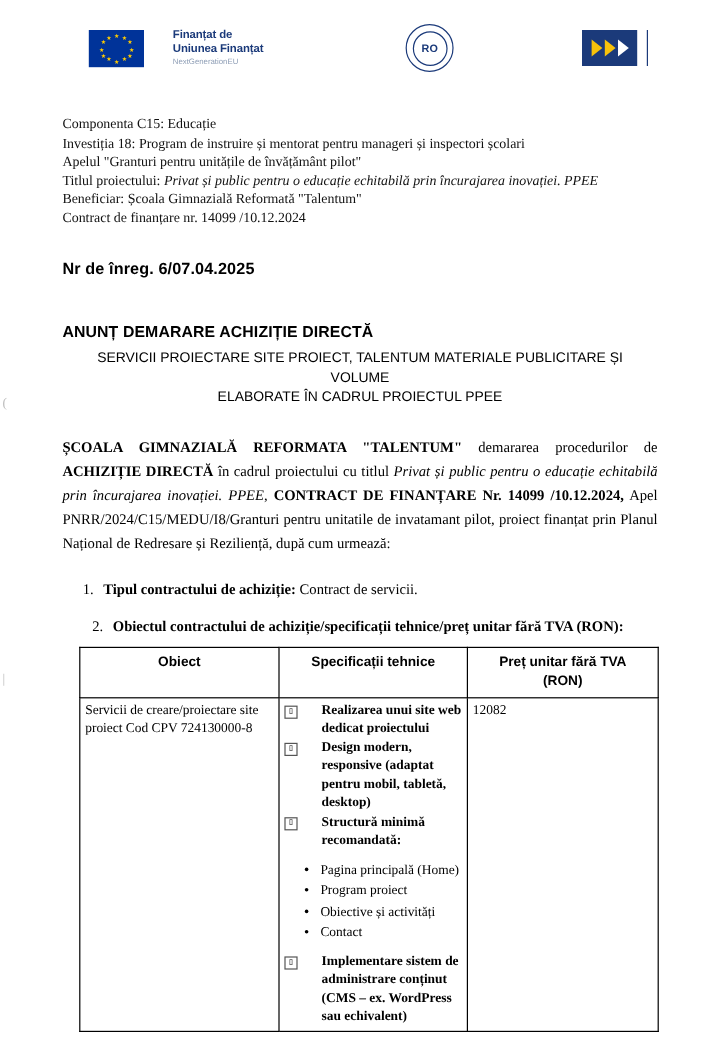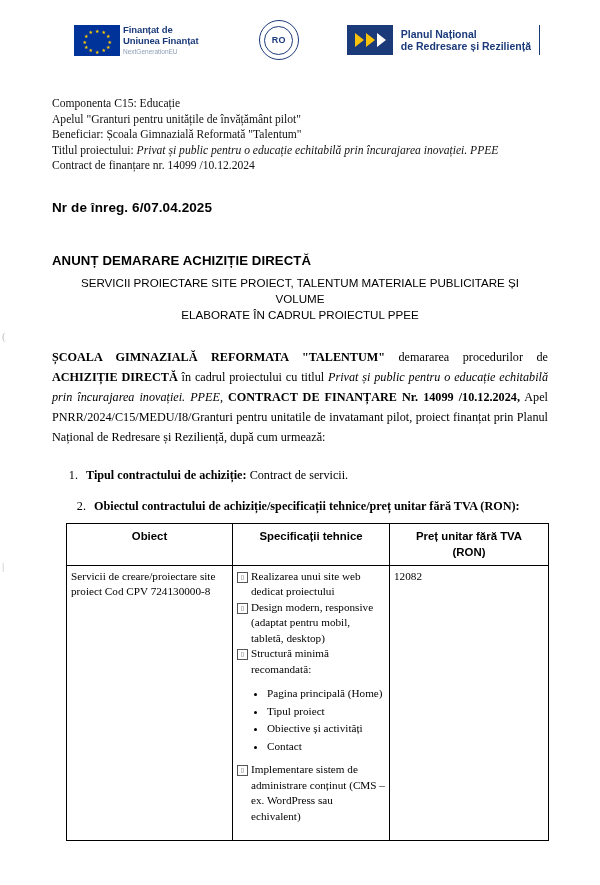--- a/index.html
+++ b/index.html
@@ -27,21 +27,21 @@
     display: flex;
     align-items: center;
     justify-content: space-between;
     padding: 24px 8px 6px 22px;
     height: 62px;
     box-sizing: border-box;
   }
   .logo-eu {
     display: flex;
     align-items: center;
-    gap: 3px;
+    gap: 24px;
   }
   .eu-flag {
     width: 46px;
     height: 31px;
     background: #003399;
     position: relative;
     flex: none;
   }
   .eu-star {
     position: absolute;
@@ -224,21 +224,22 @@
   .col1 { width: 166px; }
   .col2 { width: 157px; }
   .col3 { width: 159px; }
   td.cell {
     font-size: 11.2px;
     line-height: 15.5px;
     height: 268px;
   }
   .spec-line {
     display: flex;
-    gap: 3px;
+    gap: 20px;
+    font-weight: bold;
   }
   .glyph {
     display: inline-block;
     width: 9px;
     height: 9px;
     border: 1px solid #555;
     font-size: 6px;
     line-height: 9px;
     text-align: center;
     color: #555;
@@ -300,36 +301,33 @@
         <div class="inner">RO</div>
       </div>
     </div>
 
     <div class="logo-pnrr">
       <div class="pnrr-mark">
         <span class="tri t1"></span>
         <span class="tri t2"></span>
         <span class="tri t3"></span>
       </div>
-      <div class="pnrr-text">
-        <div>Planul Național</div>
-        <div>de Redresare și Reziliență</div>
-      </div>
     </div>
 
   </div>
 
   <div class="info-block">
     <div>Componenta C15: Educație</div>
+    <div>Investiția 18: Program de instruire și mentorat pentru manageri și inspectori școlari</div>
     <div>Apelul "Granturi pentru unitățile de învățământ pilot"</div>
-    <div>Beneficiar: Școala Gimnazială Reformată "Talentum"</div>
     <div>
       <span>Titlul proiectului:</span>
       <span class="ital">Privat și public pentru o educație echitabilă prin încurajarea inovației. PPEE</span>
     </div>
+    <div>Beneficiar: Școala Gimnazială Reformată "Talentum"</div>
     <div>Contract de finanțare nr. 14099 /10.12.2024</div>
   </div>
 
   <div class="reg-no">Nr de înreg. 6/07.04.2025</div>
 
   <div class="title-main">ANUNȚ DEMARARE ACHIZIȚIE DIRECTĂ</div>
   <div class="title-sub">
     <div>SERVICII PROIECTARE SITE PROIECT, TALENTUM MATERIALE PUBLICITARE ȘI VOLUME</div>
     <div>ELABORATE ÎN CADRUL PROIECTUL PPEE</div>
   </div>
@@ -379,21 +377,21 @@
           <div class="spec-line">
             <span class="glyph">▯</span>
             <span> Design modern, responsive (adaptat pentru mobil, tabletă, desktop)</span>
           </div>
           <div class="spec-line">
             <span class="glyph">▯</span>
             <span> Structură minimă recomandată:</span>
           </div>
           <ul class="bullets">
             <li>Pagina principală (Home)</li>
-            <li>Tipul proiect</li>
+            <li>Program proiect</li>
             <li>Obiective și activități</li>
             <li>Contact</li>
           </ul>
           <div class="spec-line">
             <span class="glyph">▯</span>
             <span> Implementare sistem de administrare conținut (CMS – ex. WordPress sau echivalent)</span>
           </div>
         </td>
         <td class="cell">12082</td>
       </tr>

